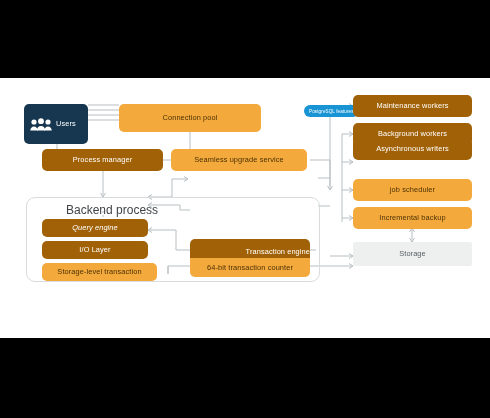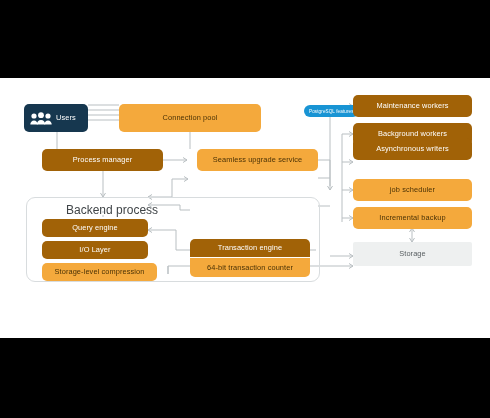--- a/index.html
+++ b/index.html
@@ -96,21 +96,21 @@
       <path d="M318 128 L330 128"></path>
     </svg>
 
     <div class="legend blue" style="left:304px;top:27px;">
       <span>PostgreSQL features</span>
     </div>
     <div class="legend orange" style="left:374px;top:27px;">
       <span>Postgres Pro Enterprise 13 features</span>
     </div>
 
-    <div class="node dark" style="left:24px;top:26px;width:64px;height:28px;justify-content:flex-start;padding-left:6px;">
+    <div class="node dark" style="left:24px;top:26px;width:64px;height:40px;justify-content:flex-start;padding-left:6px;">
       <span class="users-ico">
         <svg width="22" height="13" viewBox="0 0 22 13" aria-hidden="true">
           <circle cx="4" cy="4" r="2.6" fill="#ffffff"></circle>
           <path d="M0.3 12.4c0-2.3 1.6-4 3.7-4s3.7 1.7 3.7 4z" fill="#ffffff"></path>
           <circle cx="11" cy="3.2" r="2.9" fill="#ffffff"></circle>
           <path d="M6.8 12.4c0-2.5 1.8-4.4 4.2-4.4s4.2 1.9 4.2 4.4z" fill="#ffffff"></path>
           <circle cx="18" cy="4" r="2.6" fill="#ffffff"></circle>
           <path d="M14.3 12.4c0-2.3 1.6-4 3.7-4s3.7 1.7 3.7 4z" fill="#ffffff"></path>
         </svg>
       </span>
@@ -118,21 +118,21 @@
     </div>
 
     <div class="node orange" style="left:119px;top:26px;width:142px;height:28px;">
       <span class="lbl">Connection pool</span>
     </div>
 
     <div class="node blue" style="left:42px;top:71px;width:121px;height:22px;">
       <span class="lbl">Process manager</span>
     </div>
 
-    <div class="node orange" style="left:197px;top:71px;width:121px;height:22px;">
+    <div class="node orange" style="left:171px;top:71px;width:136px;height:22px;">
       <span class="lbl">Seamless upgrade service</span>
     </div>
 
     <div class="node blue" style="left:353px;top:17px;width:119px;height:22px;">
       <span class="lbl">Maintenance workers</span>
     </div>
     <div class="node blue" style="left:353px;top:45px;width:119px;height:22px;">
       <span class="lbl">Background workers</span>
     </div>
     <div class="node blue" style="left:353px;top:60px;width:119px;height:22px;">
@@ -144,32 +144,32 @@
     <div class="node orange" style="left:353px;top:129px;width:119px;height:22px;align-items:center;">
       <span class="lbl">Incremental backup</span>
     </div>
     <div class="node grey" style="left:353px;top:164px;width:119px;height:24px;border-radius:2px;">
       <span class="lbl">Storage</span>
     </div>
 
     <div id="group" style="left:26px;top:119px;width:292px;height:83px;"></div>
     <div id="group-title" style="left:66px;top:125px;">Backend process</div>
 
-    <div class="node blue" style="left:42px;top:141px;width:106px;height:18px;">
+    <div class="node blue" style="left:42px;top:141px;width:106px;height:18px;font-style:italic;">
       <span class="lbl">Query engine</span>
     </div>
     <div class="node blue" style="left:42px;top:163px;width:106px;height:18px;">
       <span class="lbl">I/O Layer</span>
     </div>
     <div class="node orange" style="left:42px;top:185px;width:115px;height:18px;">
-      <span class="lbl">Storage-level compression</span>
+      <span class="lbl">Storage-level transaction</span>
     </div>
 
 
-    <div class="node blue" style="left:190px;top:161px;width:120px;height:18px;border-radius:5px 5px 0 0;">
+    <div class="node blue" style="left:190px;top:161px;width:120px;height:26px;border-radius:5px 5px 0 0;justify-content:flex-end;">
       <span class="lbl">Transaction engine</span>
     </div>
     <div class="node orange" style="left:190px;top:180px;width:120px;height:19px;border-radius:0 0 5px 5px;">
       <span class="lbl">64-bit transaction counter</span>
     </div>
 
   </div>
 </div>
 
 </body></html>

